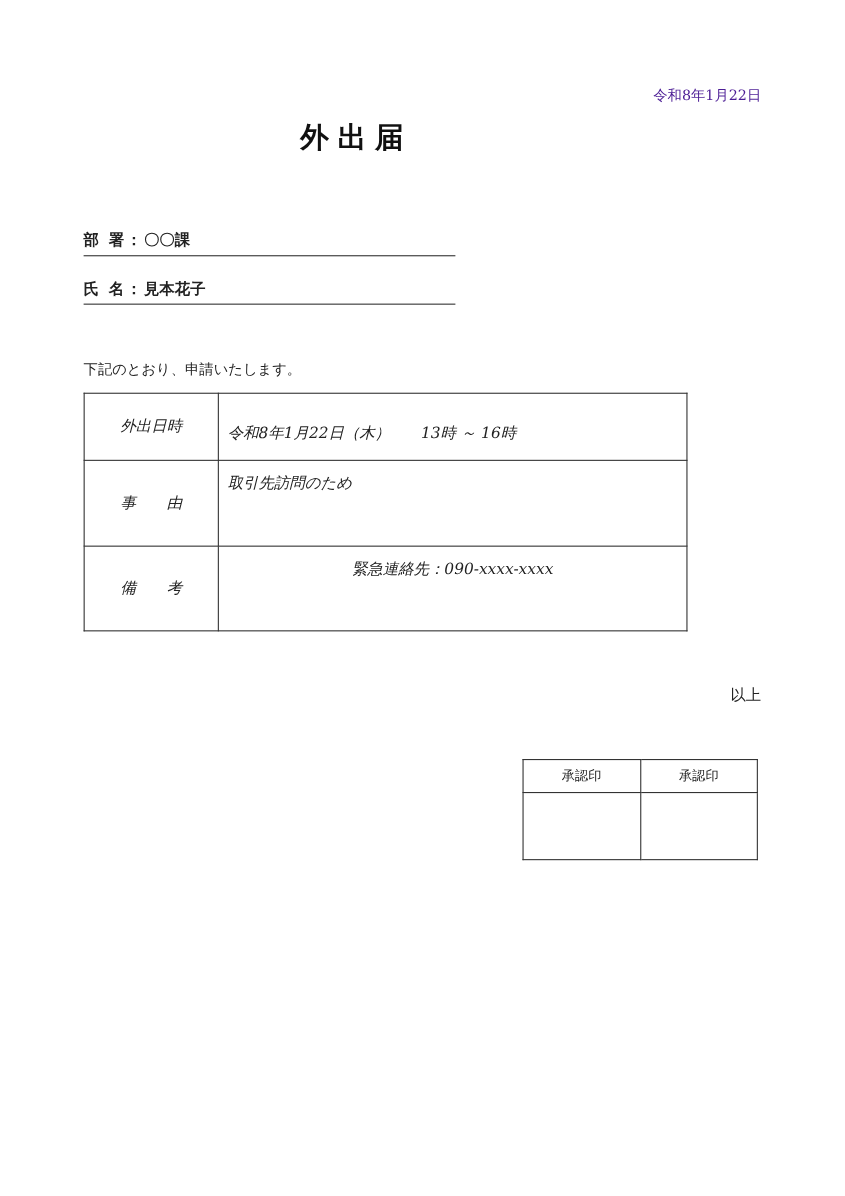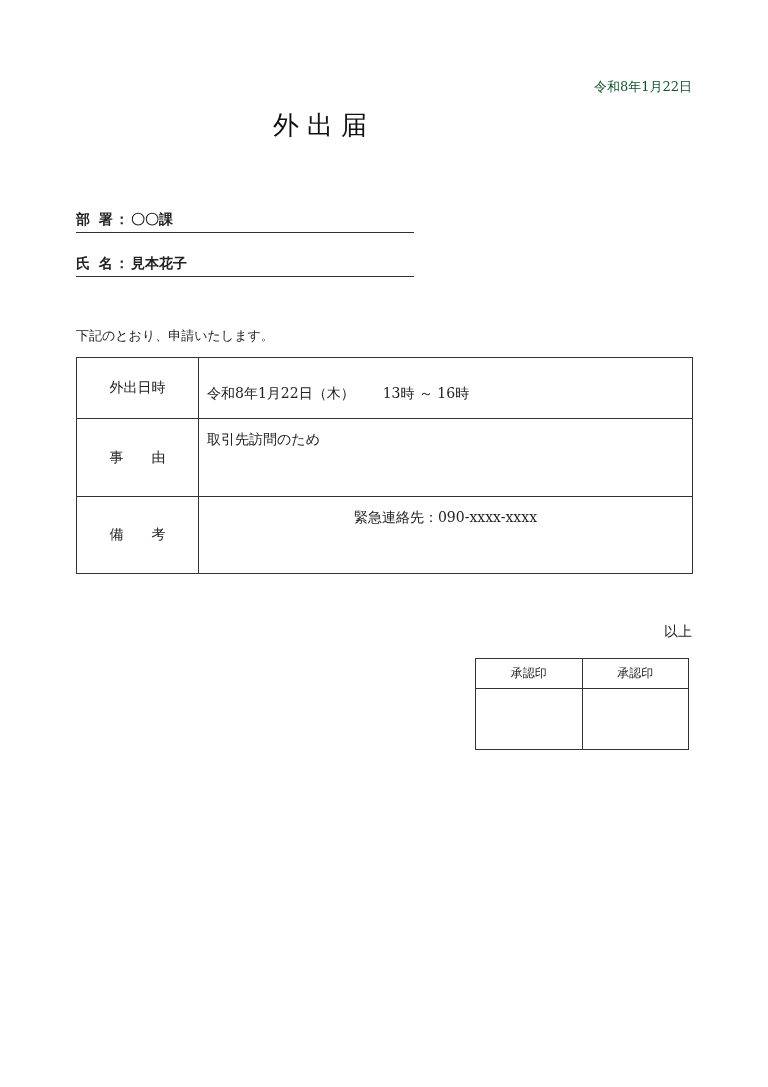--- a/index.html
+++ b/index.html
@@ -1,35 +1,35 @@
 <!DOCTYPE html>
 <html><head>
 <meta charset="utf-8">
 <style>
   html, body { margin: 0; padding: 0; background: #ffffff; }
   body { width: 768px; height: 1087px; position: relative; overflow: hidden;
          font-family: "DejaVu Serif", "Liberation Serif", serif; color: #222; }
   .abs { position: absolute; }
-  .date { top: 78px; right: 76px; font-size: 13px; color: #14532d; }
-  .title { top: 108px; left: 0; width: 648px; text-align: center; font-size: 26px; font-weight: normal; letter-spacing: 8px; color: #111; }
+  .date { top: 78px; right: 76px; font-size: 13px; color: #4c1d95; }
+  .title { top: 108px; left: 0; width: 648px; text-align: center; font-size: 26px; font-weight: bold; letter-spacing: 8px; color: #111; }
   .field { left: 76px; width: 338px; height: 24px; border-bottom: 1.5px solid #333; font-size: 14px; line-height: 22px; font-weight: bold; }
   .field .lbl { letter-spacing: 2px; }
   .intro { top: 327px; left: 76px; font-size: 13px; }
-  table.main { position: absolute; top: 357px; left: 76px; width: 617px; border-collapse: collapse; border: 1.5px solid #333; font-size: 14px; }
+  table.main { position: absolute; top: 357px; left: 76px; width: 549px; border-collapse: collapse; border: 1.5px solid #333; font-size: 14px; font-style: italic; }
   table.main td { border: 1px solid #333; padding: 0; vertical-align: top; }
   table.main td.label { width: 121px; text-align: center; vertical-align: middle; }
   table.main td.val { padding: 12px 8px 0 8px; }
   .r1 td { height: 48px; } .r1 td.val { vertical-align: middle; padding-top: 0; }
   .r2 td { height: 46px; } .r2 td.val { vertical-align: middle; padding-top: 0; }
   .r3 td { height: 65px; }
   .r4 td { height: 64px; text-align: center; }
   .spaced { letter-spacing: 28px; padding-left: 28px; }
   .gap { display: inline-block; width: 28px; }
   .closing { top: 607px; right: 76px; font-size: 14px; margin-top: 16px; }
-  table.approve { position: absolute; top: 658px; left: 475px; width: 214px; border-collapse: collapse; border: 1.5px solid #333; font-size: 12px; }
+  table.approve { position: absolute; top: 690px; left: 475px; width: 214px; border-collapse: collapse; border: 1.5px solid #333; font-size: 12px; }
   table.approve td { border: 1px solid #333; width: 50%; text-align: center; }
   table.approve tr.h td { height: 27px; }
   table.approve tr.b td { height: 58px; }
 </style>
 </head>
 <body>
 
 <div class="abs date">令和8年1月22日</div>
 <div class="abs title">外出届</div>
 

